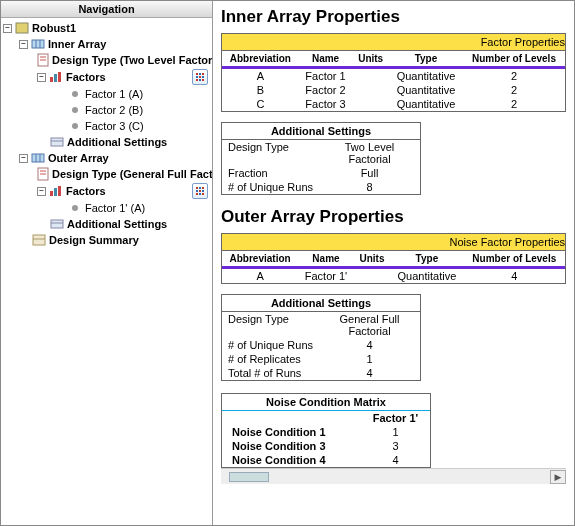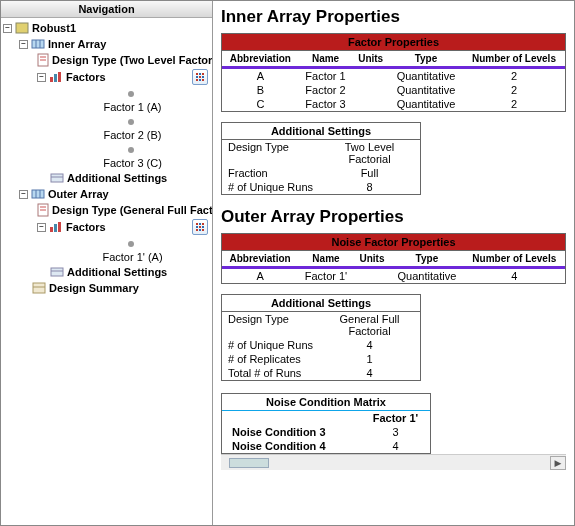--- a/index.html
+++ b/index.html
@@ -40,21 +40,21 @@
       align-items: center;
       padding: 1px 2px;
       white-space: nowrap;
       cursor: pointer;
       min-height: 16px;
     }
     .tree-item.bold { font-weight: bold; }
     .indent-0 { padding-left: 2px; }
     .indent-1 { padding-left: 18px; }
     .indent-2 { padding-left: 36px; }
-    .indent-3 { padding-left: 54px; flex-direction: column; }
+    .indent-3 { padding-left: 54px; }
     .toggle {
       width: 9px; height: 9px;
       border: 1px solid #888;
       background: #fff;
       display: inline-flex; align-items: center; justify-content: center;
       font-size: 8px; line-height: 1;
       margin-right: 3px;
       color: #444;
     }
     .toggle-space { width: 13px; display: inline-block; }
@@ -92,25 +92,25 @@
     .section-title {
       font-weight: bold;
       font-size: 17px;
       margin: 2px 0 6px 0;
     }
     .panel-block {
       border: 1px solid #666;
       margin-bottom: 10px;
     }
     .panel-title {
-      text-align: center;
-      font-weight: bold;
+      text-align: right;
+      font-weight: normal;
       border-bottom: 1px solid #666;
       padding: 2px 0;
-      background: #b91c1c;
+      background: #fde047;
     }
     table.data {
       width: 100%;
       border-collapse: collapse;
     }
     table.data th {
       font-weight: bold;
       padding: 2px 4px;
       border-bottom: 3px solid #6d28d9;
       font-size: 10px;
@@ -475,20 +475,24 @@
     <div class="ncm-title">Noise Condition Matrix</div>
     <table class="ncm">
       <thead>
           <tr>
             <th></th>
             <th>Factor 1'</th>
           </tr>
         </thead>
       <tbody id="ncm-body">
           <tr>
+            <td class="name">Noise Condition 1</td>
+            <td class="val">1</td>
+          </tr>
+          <tr>
             <td class="name">Noise Condition 3</td>
             <td class="val">3</td>
           </tr>
           <tr>
             <td class="name">Noise Condition 4</td>
             <td class="val">4</td>
           </tr>
         </tbody>
     </table>
   </div>

